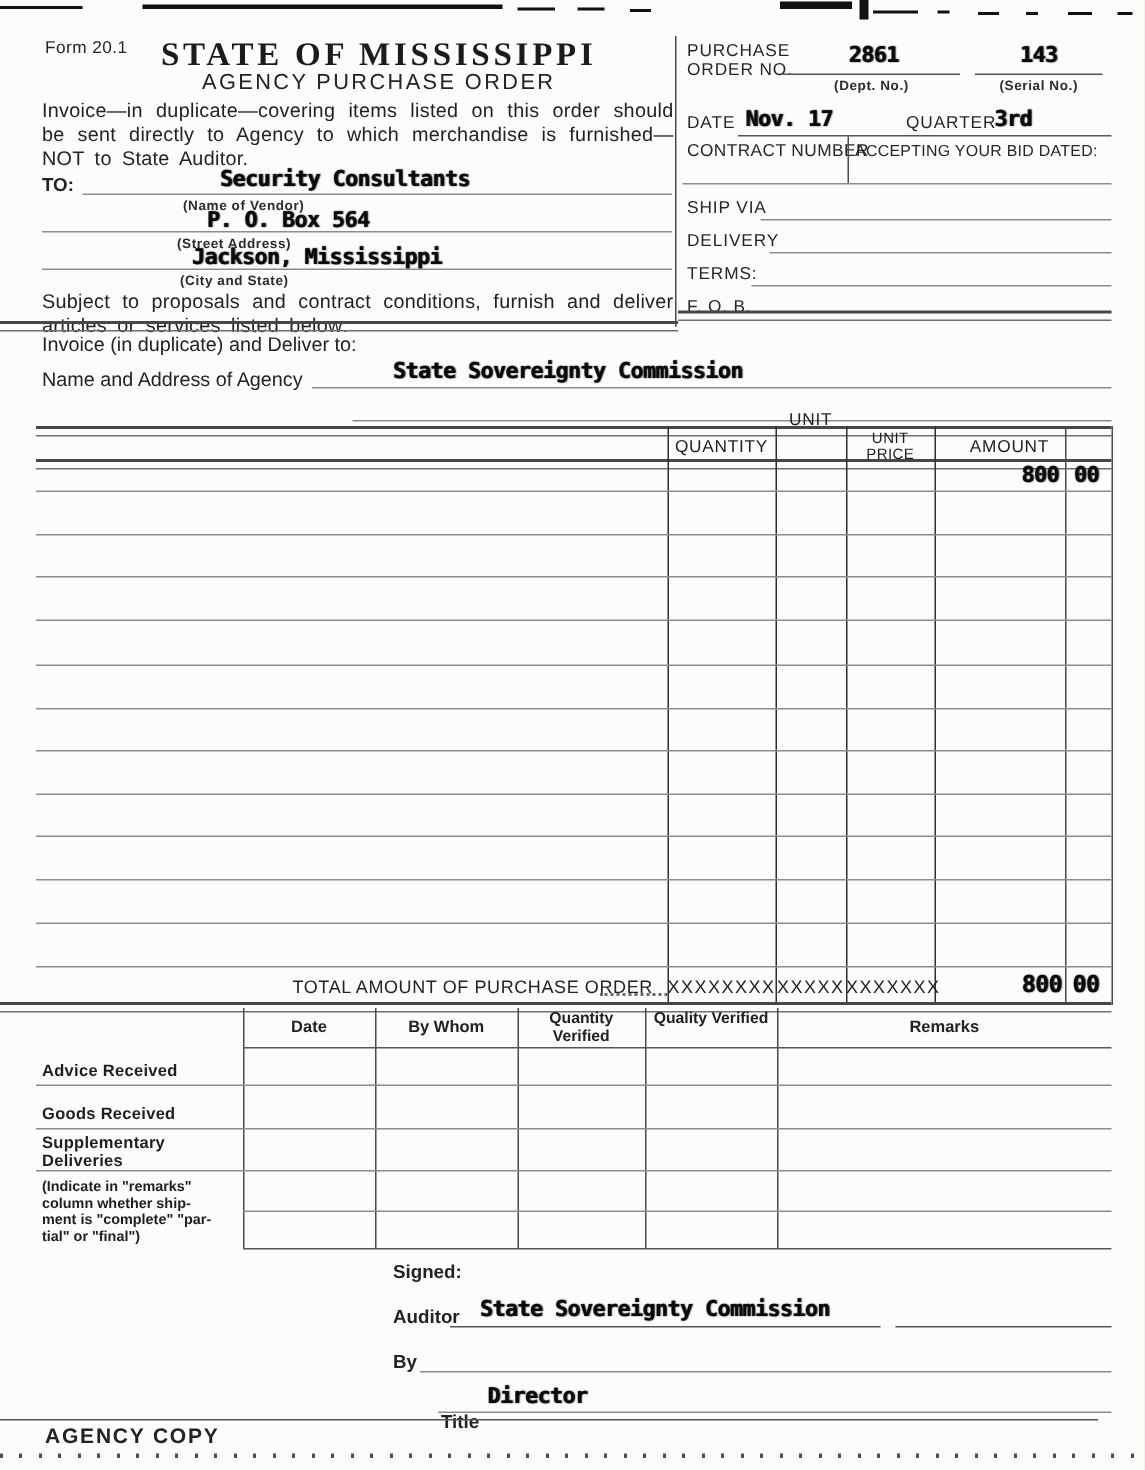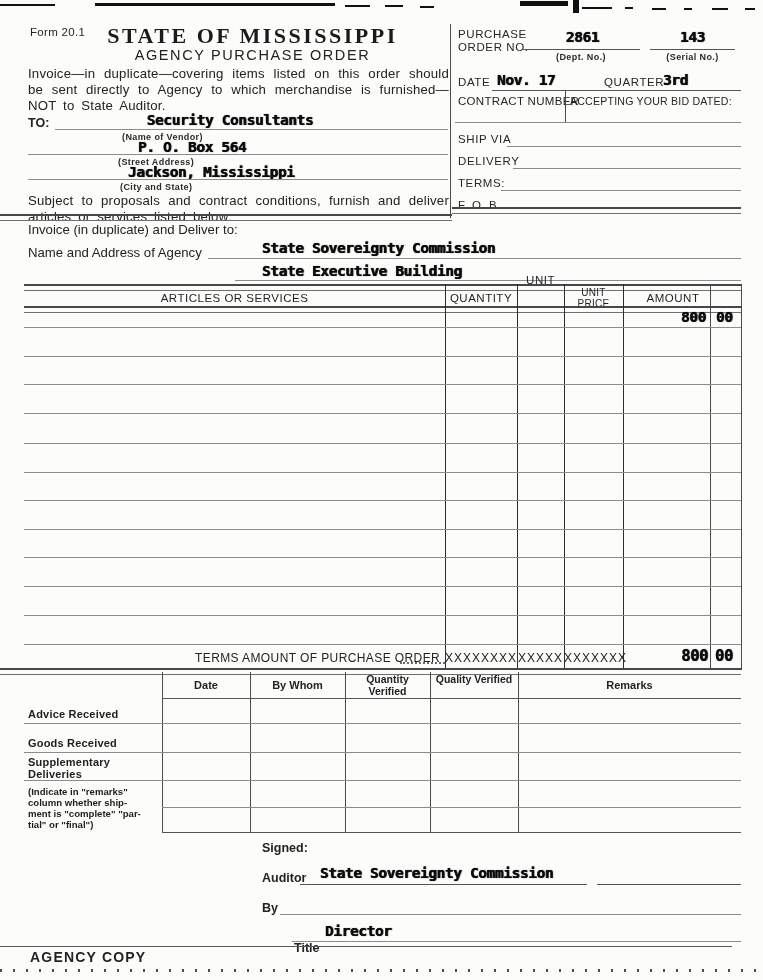--- a/index.html
+++ b/index.html
@@ -111,25 +111,23 @@
   <div class="abs rule" style="left:513px;top:168px;width:228px;"></div>
   <div class="abs lbl" style="left:458px;top:177px;">TERMS:</div>
   <div class="abs rule" style="left:501px;top:190px;width:240px;"></div>
   <div class="abs lbl" style="left:458px;top:199px;">F. O. B.</div>
   <div class="abs dbl" style="left:452px;top:207px;width:289px;"></div>
 
   <div class="abs" style="left:28px;top:222px;font-size:13.2px;">Invoice (in duplicate) and Deliver to:</div>
   <div class="abs" style="left:28px;top:245px;font-size:13.2px;">Name and Address of Agency</div>
   <div class="abs typed" style="left:262px;top:240px;font-size:14.5px;">State Sovereignty Commission</div>
   <div class="abs rule" style="left:208px;top:258px;width:533px;"></div>
-  <div class="abs typed" style="left:262px;top:263px;font-size:14.5px;">State Executive Building</div>
   <div class="abs rule" style="left:235px;top:280px;width:506px;"></div>
 
   <div class="abs dbl" style="left:24px;top:284px;width:717px;"></div>
-  <div class="abs hdr ctr" style="left:24px;top:292px;width:421px;">ARTICLES OR SERVICES</div>
   <div class="abs hdr ctr" style="left:445px;top:292px;width:72px;">QUANTITY</div>
   <div class="abs hdr ctr" style="left:517px;top:274px;width:47px;">UNIT</div>
   <div class="abs hdr2 ctr" style="left:564px;top:288px;width:59px;">UNIT PRICE</div>
   <div class="abs hdr ctr" style="left:623px;top:292px;width:100px;">AMOUNT</div>
   <div class="abs dbl" style="left:24px;top:306px;width:717px;"></div>
 
   <div class="abs vline" style="left:445px;top:284px;height:386px;"></div>
   <div class="abs vline" style="left:517px;top:284px;height:386px;"></div>
   <div class="abs vline" style="left:564px;top:284px;height:386px;"></div>
   <div class="abs vline" style="left:623px;top:284px;height:386px;"></div>
@@ -147,21 +145,21 @@
     <div class="abs rule" style="left:24px;top:443px;width:717px;"></div>
     <div class="abs rule" style="left:24px;top:472px;width:717px;"></div>
     <div class="abs rule" style="left:24px;top:500px;width:717px;"></div>
     <div class="abs rule" style="left:24px;top:529px;width:717px;"></div>
     <div class="abs rule" style="left:24px;top:557px;width:717px;"></div>
     <div class="abs rule" style="left:24px;top:586px;width:717px;"></div>
     <div class="abs rule" style="left:24px;top:615px;width:717px;"></div>
     <div class="abs rule" style="left:24px;top:644px;width:717px;"></div>
   </div>
 
-  <div class="abs" style="left:195px;top:651px;font-size:12px;letter-spacing:.4px;">TERMS AMOUNT OF PURCHASE ORDER</div>
+  <div class="abs" style="left:195px;top:651px;font-size:12px;letter-spacing:.4px;">TOTAL AMOUNT OF PURCHASE ORDER</div>
   <div class="abs dotl" style="left:400px;top:662px;width:45px;"></div>
   <div class="abs xfill ctr" style="left:445px;top:651px;width:72px;">XXXXXXXX</div>
   <div class="abs xfill ctr" style="left:517px;top:651px;width:47px;">XXXXX</div>
   <div class="abs xfill ctr" style="left:564px;top:651px;width:59px;">XXXXXXX</div>
   <div class="abs typed rt" style="left:648px;top:647px;width:60px;font-size:15.5px;">800</div>
   <div class="abs typed" style="left:715px;top:647px;font-size:15.5px;">00</div>
   <div class="abs dbl" style="left:0;top:668px;width:741px;"></div>
 
   <div>
     <div class="abs vline-thin" style="left:162px;top:672px;height:160px;"></div>

